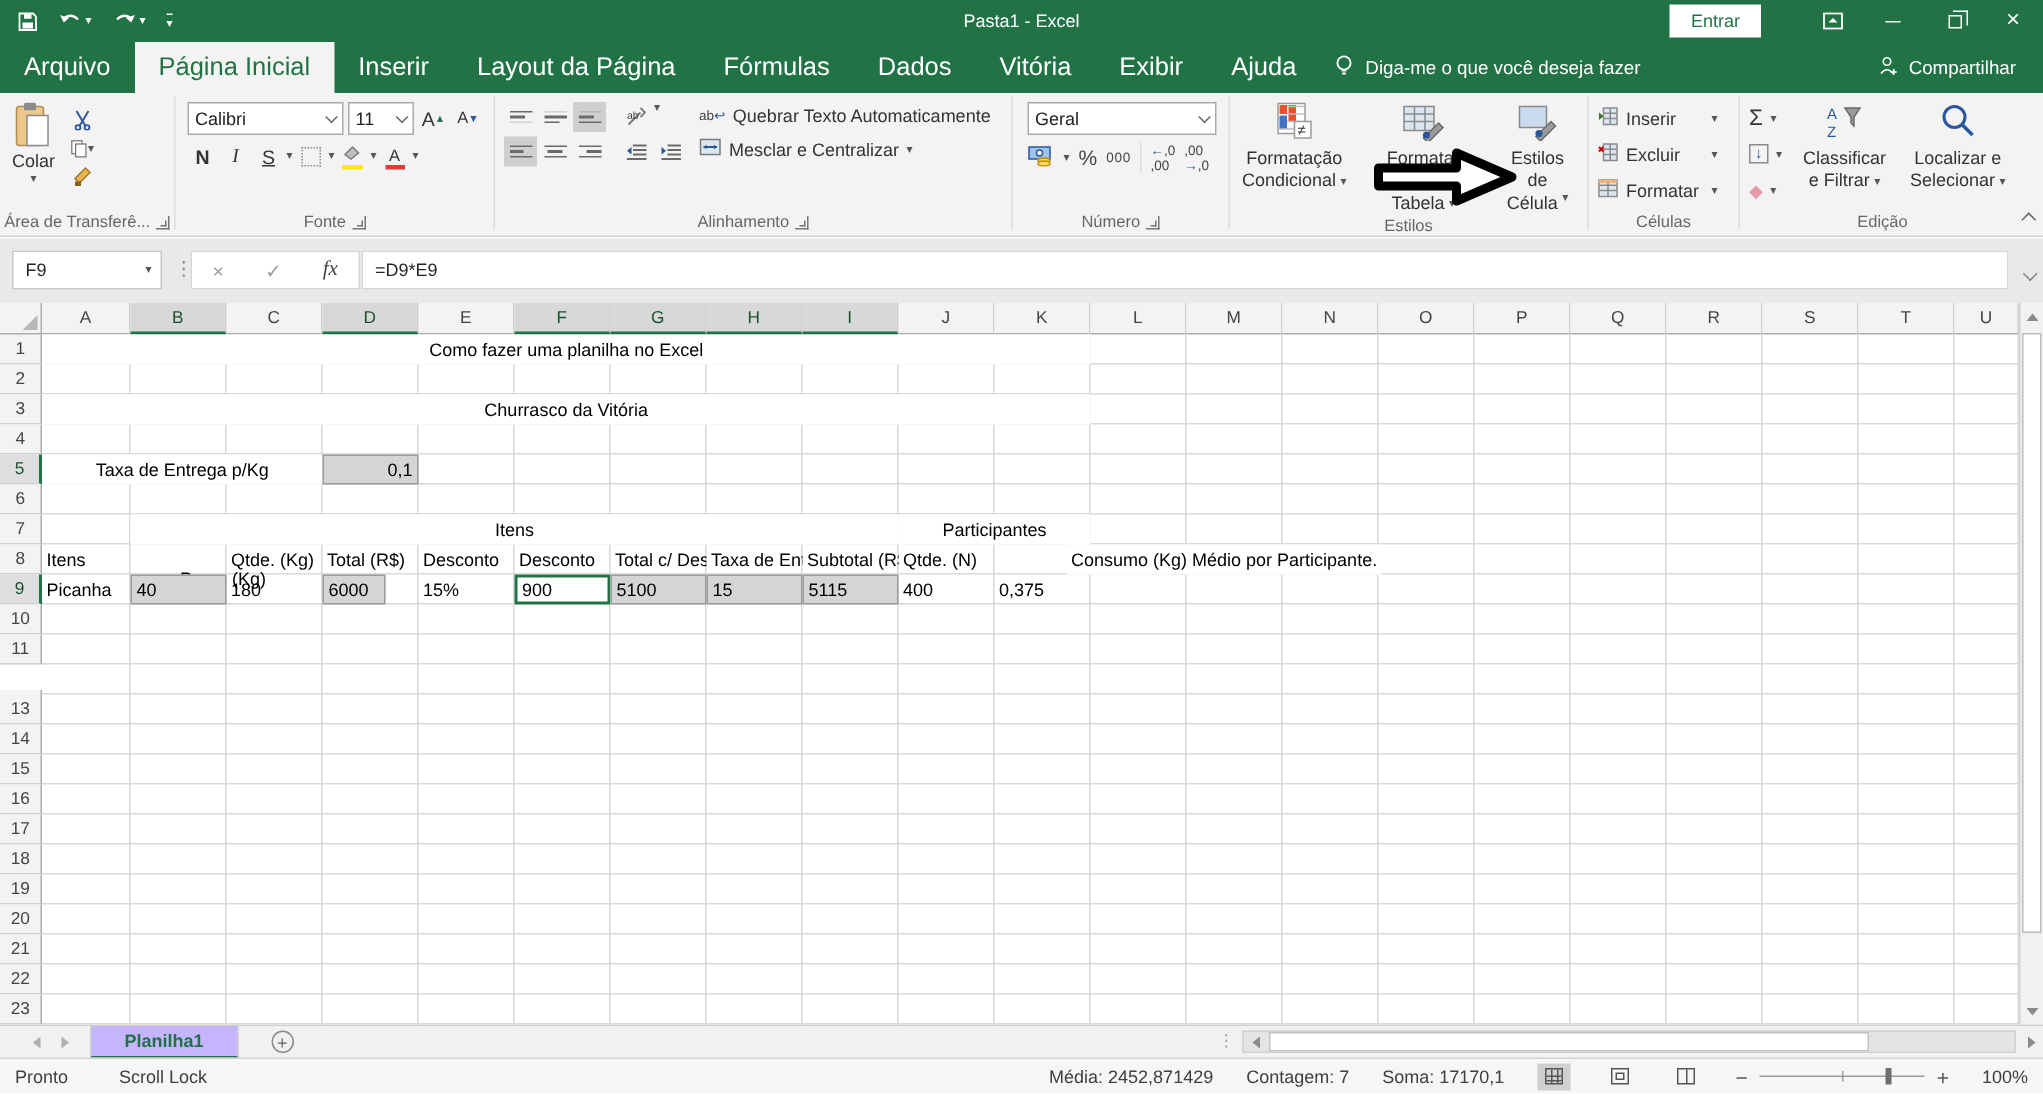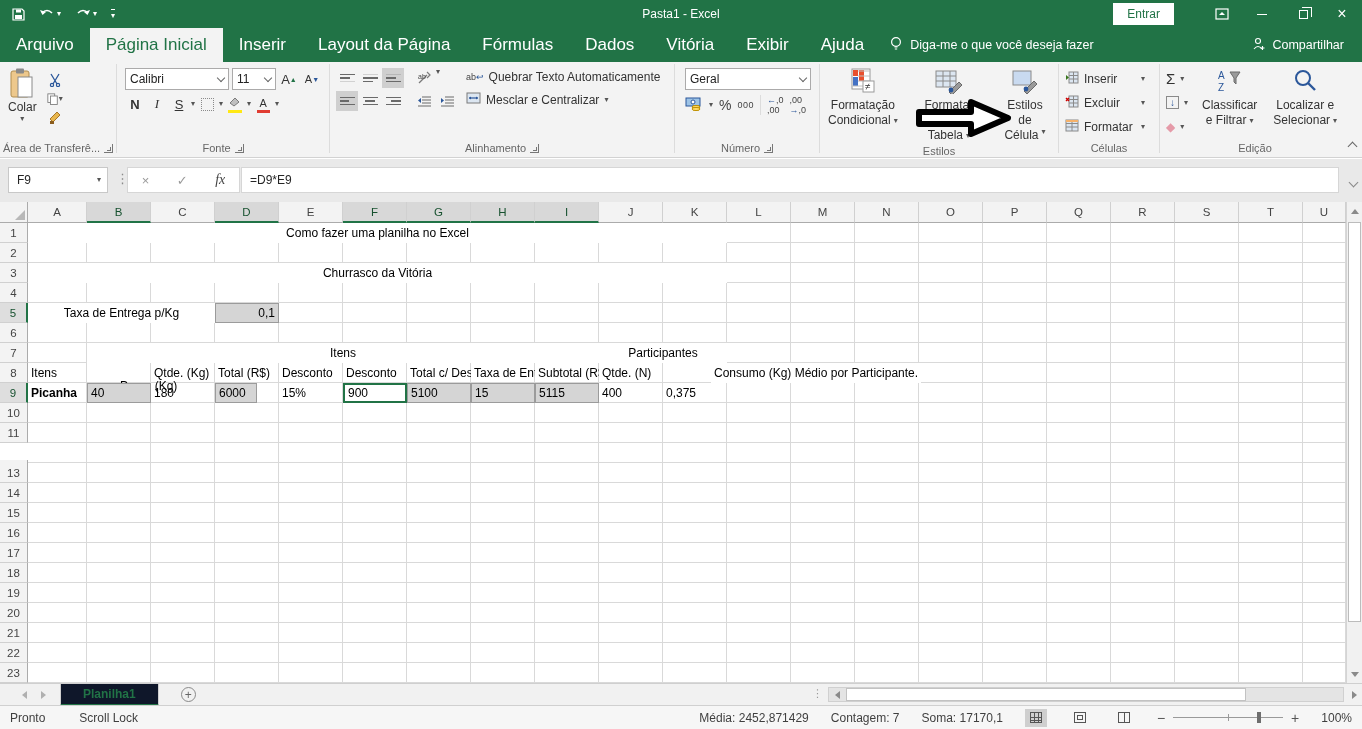--- a/index.html
+++ b/index.html
@@ -85,21 +85,21 @@
   .sarrow { position:absolute; left:2px; width:12px; height:12px; display:flex; align-items:center; justify-content:center; }
   .tri-up { border-left:4px solid transparent; border-right:4px solid transparent; border-bottom:5px solid #8a8a8a; }
   .tri-down { border-left:4px solid transparent; border-right:4px solid transparent; border-top:5px solid #8a8a8a; }
   .tri-left { border-top:4px solid transparent; border-bottom:4px solid transparent; border-right:5px solid #8a8a8a; }
   .tri-right { border-top:4px solid transparent; border-bottom:4px solid transparent; border-left:5px solid #8a8a8a; }
   .vthumb { position:absolute; left:1px; top:20px; width:13px; height:400px; background:#fff; border:1px solid #bcbcbc; }
 
   
   .tabbar { position:absolute; left:0; top:683px; width:1362px; height:22px; background:#f1f1f1; border-top:1px solid #cfcfcf; display:flex; align-items:center; }
   .navarrows { display:flex; gap:14px; padding:0 14px 0 22px; }
-  .sheettab { height:22px; background:#0f172a; border-left:1px solid #cfcfcf; border-right:1px solid #cfcfcf; border-bottom:2px solid #217346; display:flex; align-items:center; padding:0 22px; color:#217346; font-weight:bold; font-size:12px; }
+  .sheettab { height:22px; background:#c4b5fd; border-left:1px solid #cfcfcf; border-right:1px solid #cfcfcf; border-bottom:2px solid #217346; display:flex; align-items:center; padding:0 22px; color:#217346; font-weight:bold; font-size:12px; }
   .addsheet { width:15px; height:15px; border:1px solid #8a8a8a; border-radius:50%; color:#666; display:flex; align-items:center; justify-content:center; font-size:12px; margin-left:22px; line-height:0; }
   .hsplit { position:absolute; left:812px; top:3px; color:#9a9a9a; font-size:11px; }
   .hscroll { position:absolute; left:828px; top:3px; width:516px; height:15px; background:#e4e4e4; border:1px solid #d0d0d0; }
   .hthumb { position:absolute; left:17px; top:0px; width:400px; height:13px; background:#fff; border:1px solid #c2c2c2; }
   .hs-right { position:absolute; left:1347px; top:3px; width:14px; height:15px; display:flex; align-items:center; justify-content:center; }
 
   
   .statusbar { position:absolute; left:0; top:705px; width:1362px; height:24px; background:#f6f6f6; border-top:1px solid #d0d0d0; display:flex; align-items:center; font-size:12px; color:#3f3f3f; }
   .status-left { display:flex; gap:34px; padding-left:10px; }
   .status-right { margin-left:auto; display:flex; align-items:center; gap:22px; padding-right:10px; }
@@ -659,21 +659,21 @@
       <div class="cell clip" style="left: 87px; top: 174px; width: 64px; margin-left: 30px;">Preço (Kg)</div>
       <div class="cell clip" style="left: 151px; top: 161px; width: 64px;">Qtde. (Kg)</div>
       <div class="cell clip" style="left: 215px; top: 161px; width: 64px;">Total (R$)</div>
       <div class="cell clip" style="left: 279px; top: 161px; width: 64px;">Desconto</div>
       <div class="cell clip" style="left: 343px; top: 161px; width: 64px;">Desconto</div>
       <div class="cell clip" style="left: 407px; top: 161px; width: 64px;">Total c/ Desconto</div>
       <div class="cell clip" style="left: 471px; top: 161px; width: 64px;">Taxa de Entrega</div>
       <div class="cell clip" style="left: 535px; top: 161px; width: 64px;">Subtotal (R$)</div>
       <div class="cell clip" style="left: 599px; top: 161px; width: 64px;">Qtde. (N)</div>
       <div class="cell spanbg" style="left: 663px; top: 161px; margin-left: 48px;">Consumo (Kg) Médio por Participante.</div>
-      <div class="cell" style="left: 28px; top: 181px; font-weight: bold;">Picanha</div>
+      <div class="cell" style="left: 28px; top: 181px;">Picanha</div>
       <div class="cell sel" style="left: 87px; top: 181px; width: 64px;">40</div>
       <div class="cell" style="left: 151px; top: 181px;">180</div>
       <div class="cell sel" style="left: 215px; top: 181px; width: 42px;">6000</div>
       <div class="cell" style="left: 279px; top: 181px;">15%</div>
       <div class="cell active-cell" style="left: 343px; top: 181px; width: 64px;">900</div>
       <div class="cell sel" style="left: 407px; top: 181px; width: 64px;">5100</div>
       <div class="cell sel" style="left: 471px; top: 181px; width: 64px;">15</div>
       <div class="cell sel" style="left: 535px; top: 181px; width: 64px;">5115</div>
       <div class="cell" style="left: 599px; top: 181px;">400</div>
       <div class="cell" style="left: 663px; top: 181px;">0,375</div>

